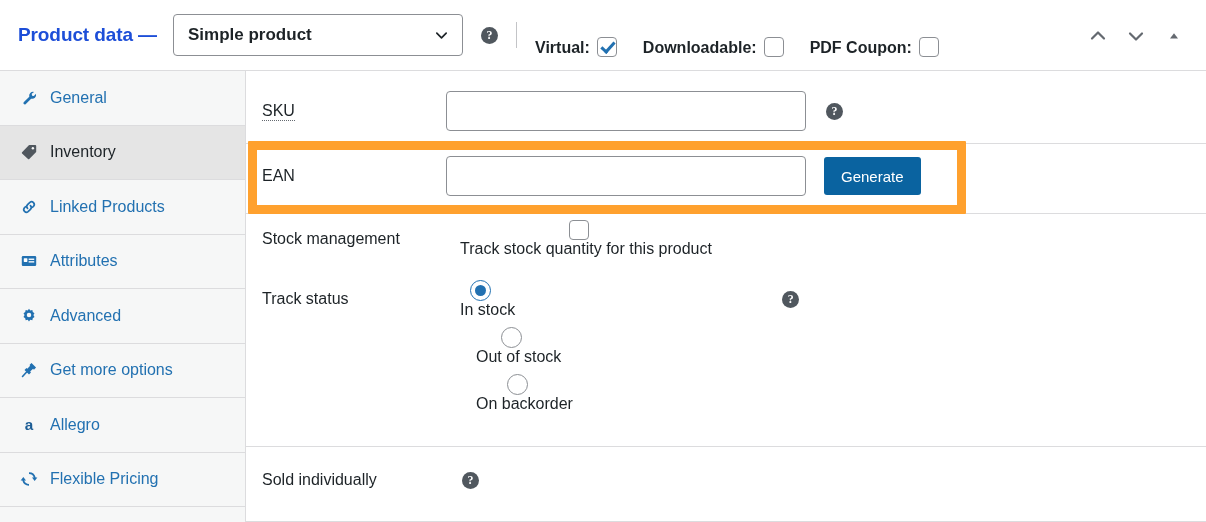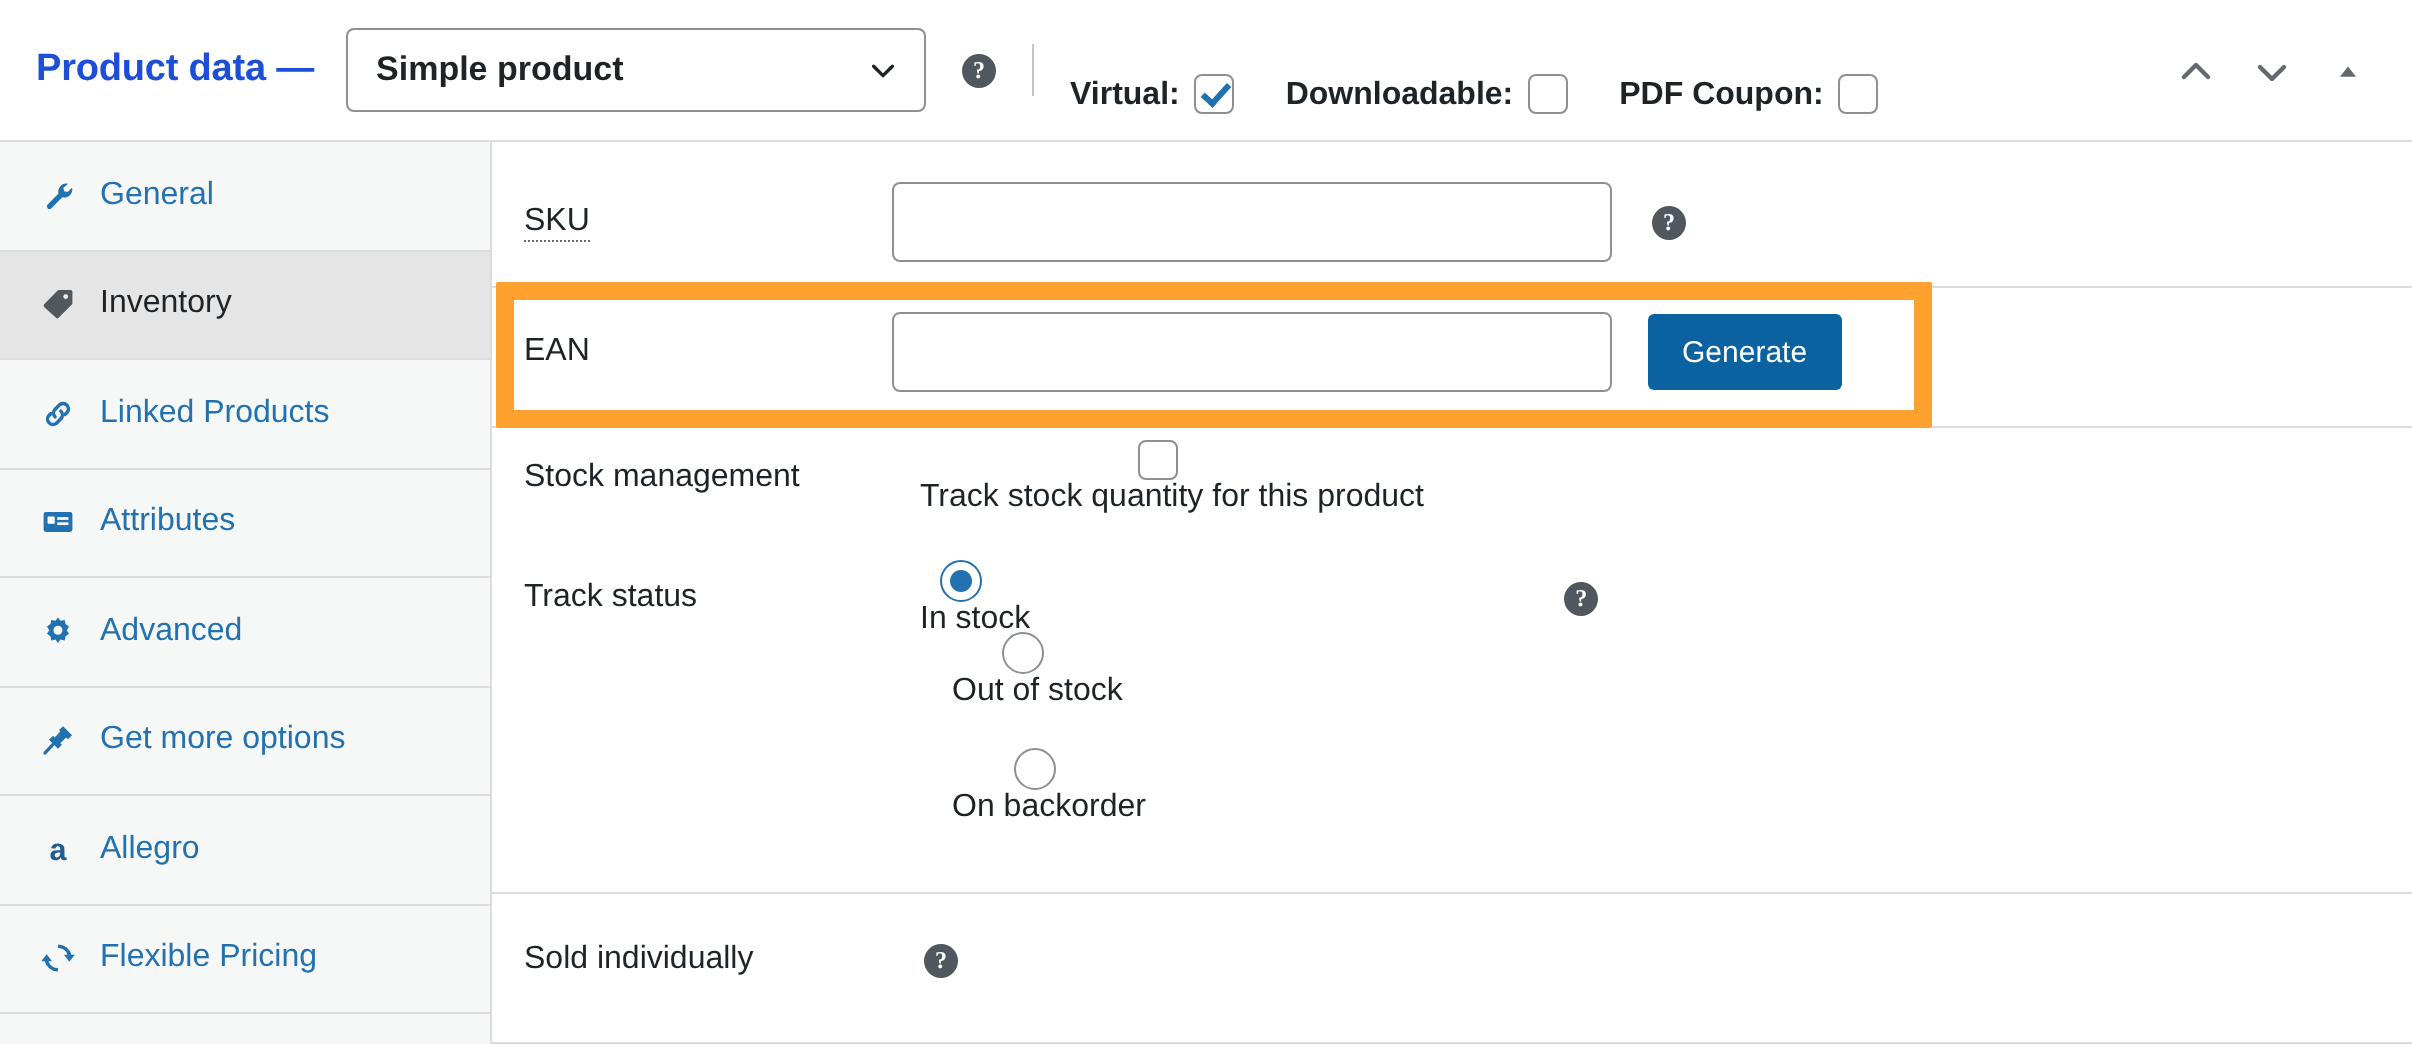--- a/index.html
+++ b/index.html
@@ -472,21 +472,21 @@
 
       <div class="row" style="top:214px; height:28px;">
         <div class="row-label">Track status</div>
         <div class="opt-line">
           <span class="radio selected"></span>
           <span class="opt-text">In stock</span>
         </div>
         <span class="help-icon" style="margin-left:267px;">?</span>
       </div>
 
-      <div class="row" style="top:250px; height:28px; padding-left:200px;text-align:right;">
+      <div class="row" style="top:261px; height:28px; padding-left:200px;text-align:right;">
         <div class="opt-line" style="margin-left:16px;">
           <span class="radio"></span>
           <span class="opt-text">Out of stock</span>
         </div>
       </div>
 
       <div class="row" style="top:308px; height:28px; padding-left:200px;">
         <div class="opt-line" style="margin-left:16px;">
           <span class="radio"></span>
           <span class="opt-text">On backorder</span>

